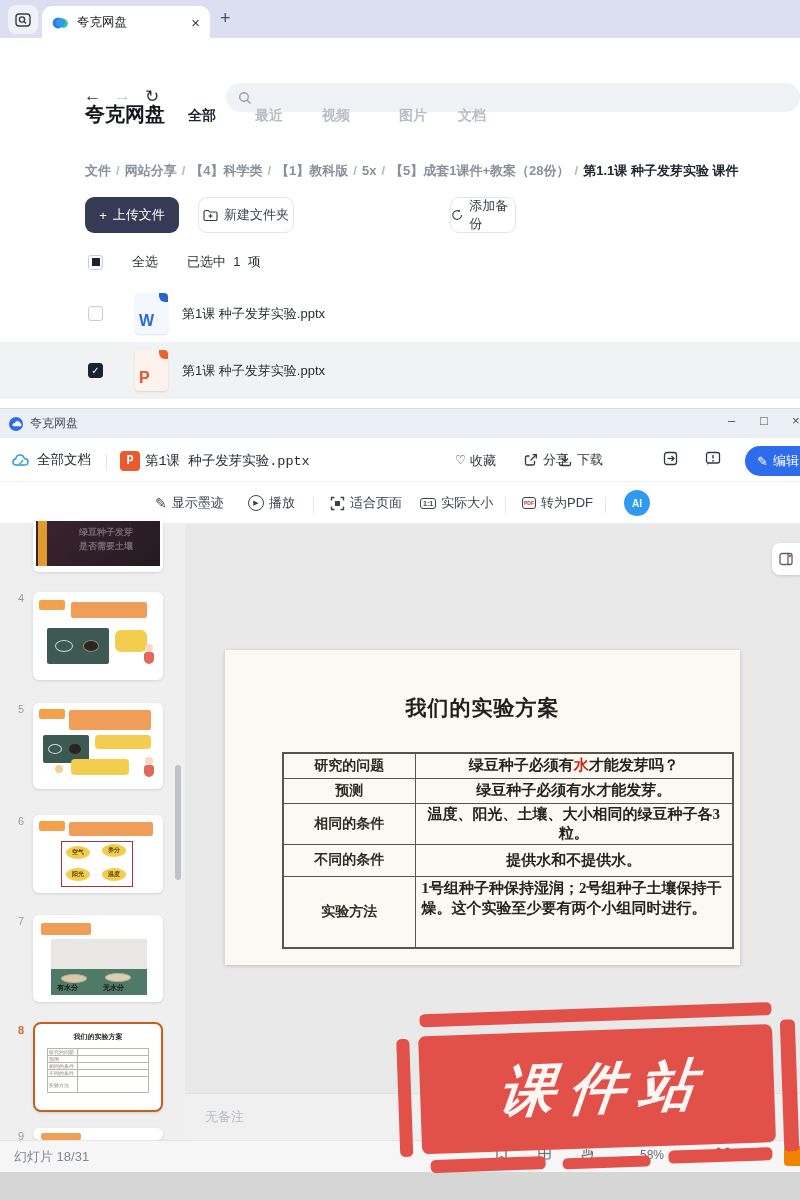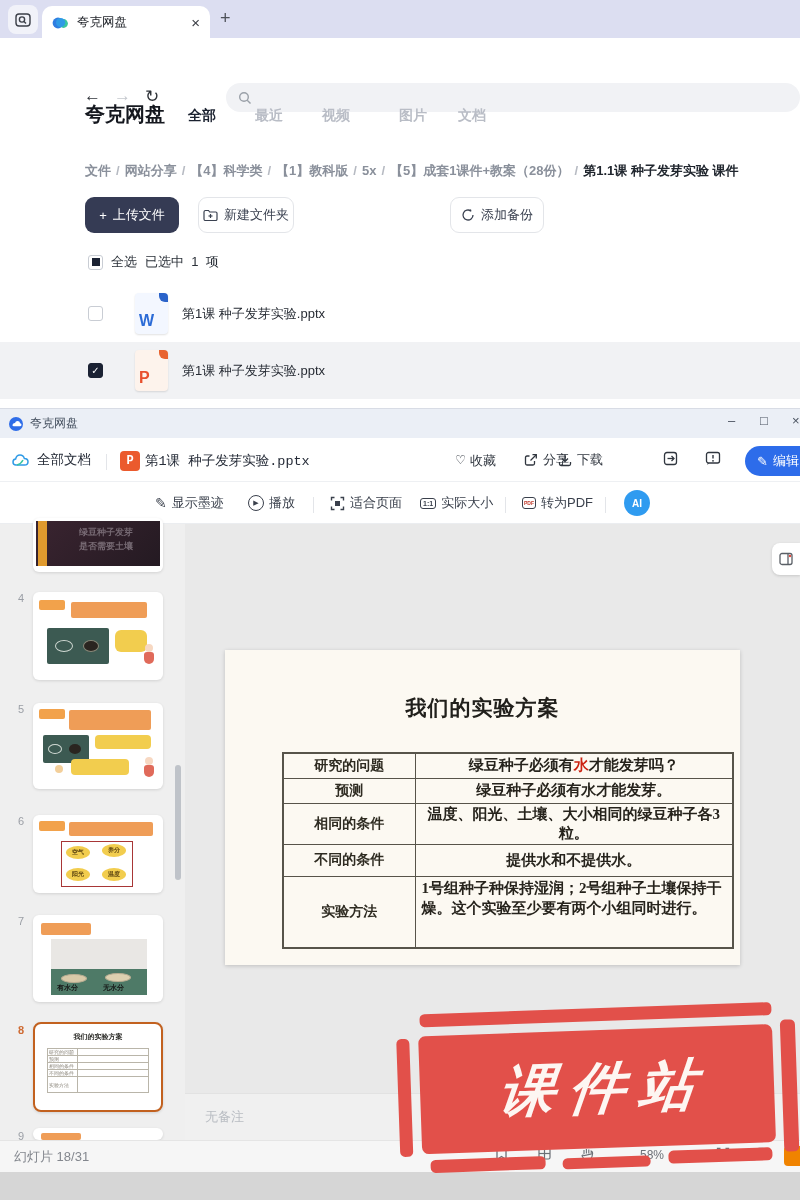--- a/index.html
+++ b/index.html
@@ -169,29 +169,29 @@
     <span>上传文件</span>
   </div>
   <div class="abs btn light" style="left:198px; width:96px;">
     <svg width="15" height="12" viewBox="0 0 15 12">
       <path d="M1 3 q0-1.5 1.5-1.5 h3 l1.2 1.5 h6 q1.3 0 1.3 1.3 v6 q0 1.2 -1.3 1.2 h-10.2 q-1.5 0-1.5-1.5 z" fill="none" stroke="#3a4150" stroke-width="1.2"></path>
       <line x1="7.5" y1="5" x2="7.5" y2="9" stroke="#3a4150" stroke-width="1.2"></line>
       <line x1="5.5" y1="7" x2="9.5" y2="7" stroke="#3a4150" stroke-width="1.2"></line>
     </svg>
     <span>新建文件夹</span>
   </div>
-  <div class="abs btn light" style="left:450px; width:94px;">
+  <div class="abs btn light" style="left:450px; width:66px;">
     <svg width="14" height="14" viewBox="0 0 14 14">
       <path d="M12 7 a5 5 0 1 1 -2-4" fill="none" stroke="#3a4150" stroke-width="1.3"></path>
       <path d="M10 1 l0.3 2.4 -2.4-0.3 z" fill="#3a4150"></path>
     </svg>
     <span>添加备份</span>
   </div>
 
-  <div class="abs sel-row" style="left:88px; display:flex; align-items:center; gap:8px;">
+  <div class="abs sel-row" style="left:88px; display:flex; align-items:center; gap:29px;">
     <div class="cbox">
         <div class="inner"></div>
       </div>
     <span>全选</span>
     <span>
       <span>已选中</span>&nbsp;&nbsp;<span>1</span>&nbsp;&nbsp;<span>项</span>
     </span>
   </div>
 
   <div class="abs frow" style="top:285px;">

